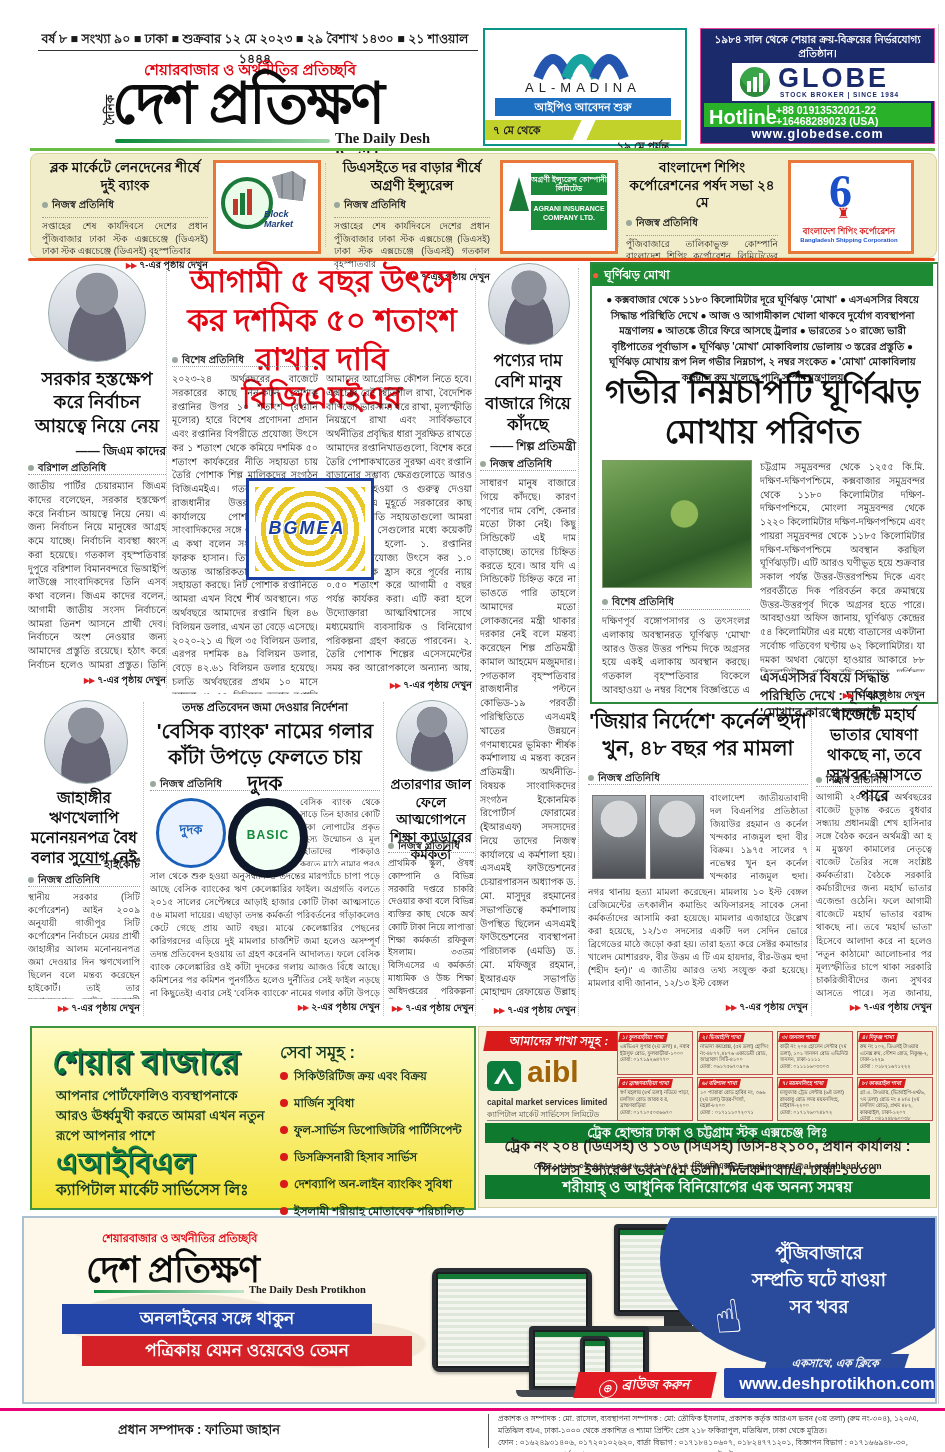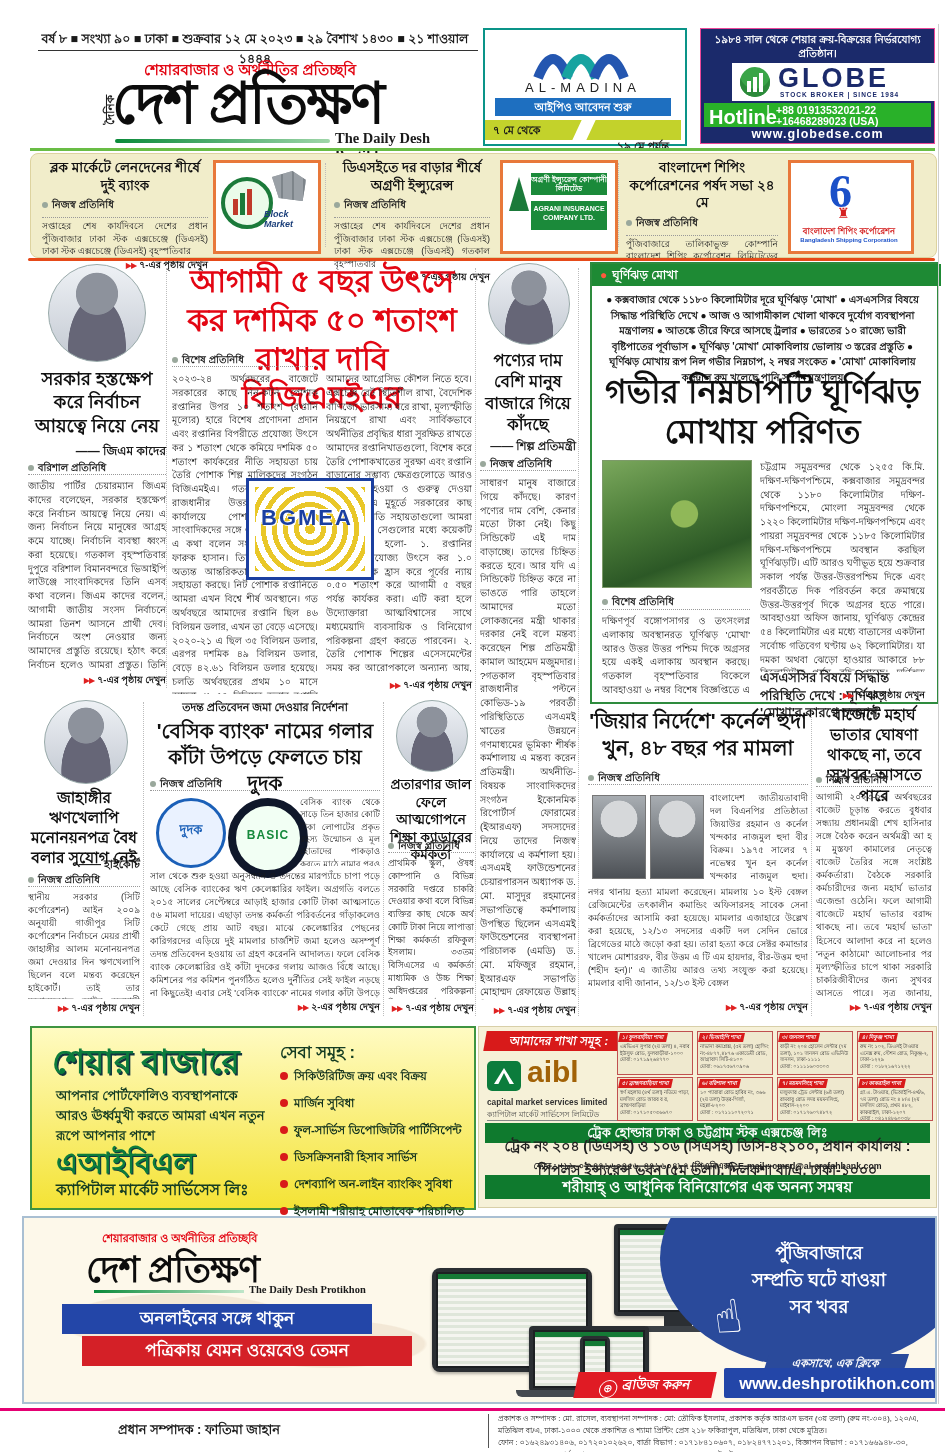--- a/index.html
+++ b/index.html
@@ -167,36 +167,36 @@
   <div>
     <div class="abs hl c red" style="left:172px;top:263px;width:300px;font-size:31px;line-height:1.25;color:#e30613;">আগামী ৫ বছর উৎসে কর দশমিক ৫০ শতাংশ রাখার দাবি বিজিএমইএর</div>
     <div class="abs byline" style="left:172px;top:352px;width:145px;"><span class="bdot"></span><span>বিশেষ প্রতিনিধি</span></div>
     <div class="abs" style="left:172px;top:366px;width:145px;border-top:1px dotted #999;"></div>
     <div class="abs body" style="left:172px;top:372px;width:146px;height:322px;">২০২৩-২৪ অর্থবছরের বাজেটে সরকারের কাছে নন-কটন পোশাক রপ্তানির উপর ১০ শতাংশ (রপ্তানি মূল্যের) হারে বিশেষ প্রণোদনা প্রদান এবং রপ্তানির বিপরীতে প্রযোজ্য উৎসে কর ১ শতাংশ থেকে কমিয়ে দশমিক ৫০ শতাংশ কার্যকরের নীতি সহায়তা চায় তৈরি পোশাক শিল্প মালিকদের সংগঠন বিজিএমইএ। গতকাল বৃহস্পতিবার রাজধানীর উত্তরায় বিজিএমইএ কার্যালয়ে পোশাক শিল্পখাতের সাংবাদিকদের সঙ্গে এক যৌথ সম্মেলনে এ কথা বলেন সংগঠনটির সভাপতি ফারুক হাসান। তিনি বলেন, সরকার অত্যন্ত আন্তরিকতার সঙ্গে আমাদের সহায়তা করছে। নিট পোশাক রপ্তানিতে আমরা এখন বিশ্বে শীর্ষ অবস্থানে। গত অর্থবছরে আমাদের রপ্তানি ছিল ৪৬ বিলিয়ন ডলার, এখন তা বেড়ে এসেছে। ২০২০-২১ এ ছিল ৩৫ বিলিয়ন ডলার, এরপর দশমিক ৪৯ বিলিয়ন ডলার, বেড়ে ৪২.৬১ বিলিয়ন ডলার হয়েছে। চলতি অর্থবছরের প্রথম ১০ মাসে আমরা ৩৮.৫৭ বিলিয়ন ডলার রপ্তানি করেছি, যা আগের বছর থেকে ৯ শতাংশ বেশি। আমরা রপ্তানি খাত থেকে ডলার আয়ের পরও রিজার্ভের ওপর চাপ ও রপ্তানি নেগেটিভ প্রবৃদ্ধির উপর চাপ কমাতে</div>
     <div class="abs body" style="left:326px;top:372px;width:146px;height:300px;">আমাদের আগ্রেসিভ কৌশল নিতে হবে। এক্সচেঞ্জ রেট স্থিতিশীল রাখা, বৈদেশিক বাণিজ্যে ভারসাম্য ধরে রাখা, মূল্যস্ফীতি নিয়ন্ত্রণে রাখা এবং সার্বিকভাবে অর্থনীতির প্রবৃদ্ধির ধারা সুরক্ষিত রাখতে আমাদের রপ্তানিখাতগুলো, বিশেষ করে তৈরি পোশাকখাতের সুরক্ষা এবং রপ্তানি বাড়ানোর সম্ভাব্য ক্ষেত্রগুলোতে আরও মনোযোগী হওয়া ও গুরুত্ব দেওয়া প্রয়োজন। এ মুহূর্তে সরকারের কাছ থেকে যে নীতি সহায়তাগুলো আমরা আশা করছি, সেগুলোর মধ্যে কয়েকটি উল্লেখযোগ্য হলো- ১. রপ্তানির বিপরীতে প্রযোজ্য উৎসে কর ১.০ শতাংশ থেকে হ্রাস করে পূর্বের ন্যায় ০.৫০ শতাংশ করে আগামী ৫ বছর পর্যন্ত কার্যকর করা। এটি করা হলে উদ্যোক্তারা আত্মবিশ্বাসের সাথে মধ্যমেয়াদি ব্যবসায়িক ও বিনিয়োগ পরিকল্পনা গ্রহণ করতে পারবেন। ২. তৈরি পোশাক শিল্পের এসেসমেন্টের সময় কর আরোপকালে অন্যান্য আয়, যেমন- এক্সেস ভ্যু অ্যাংকর, উৎপাদনশীলতা, বিন-পণ্যভ্যাৎসহ অগ্রগণ্যসব এবং বিবিধ খরচকে অনুমোদনযোগ্য হিসেবে গণ্য করে স্বাভাবিক হারে (৩০ শতাংশ) কর আরোপ না করে কর্পোরেট কর হার ১২ শতাংশ হারে আরোপ করা। ৩. তৈরি পোশাক শিল্পের সাব-কন্ট্রাক্টের ক্ষেত্রে আয়কর অধ্যাদেশের রুল-১৬ এর টেবিল-১ এর আওতায় সাব-কন্ট্রাক্ট প্রদানকারী প্রতিষ্ঠান কর্তৃক চুক্তির মূল্য পরিশোধের সময় প্রস্তাবিত ধাপ অনুযায়ী উৎসে কর ধার্য করা, উক্ত করকে চূড়ান্ত করদায় হিসেবে গণ্য করা, অন্যথায় এসেসমেন্টের সময় কর আরোপকালে কর্পোরেট ট্যাক্স হার ১২ শতাংশ হারে কর ধার্য করা। ৮. রপ্তানি বাণিজ্যের বৃহত্তর</div>
     <div class="abs jump" style="left:326px;top:678px;width:146px;"><span class="ar">▶▶</span><span>৭-এর পৃষ্ঠায় দেখুন</span></div>
 
     <div class="abs" style="left:246px;top:478px;width:116px;height:90px;background:#fff;border:3px solid #1b3fa0;padding:3px;">
       <div class="abs" style="left:6px;top:6px;right:6px;bottom:6px;background:repeating-radial-gradient(circle at 50% 50%, #e9c727 0 5px, #ffffff 5px 11px);"></div>
-      <div class="abs" style="left:0;top:24px;width:116px;text-align:center;font-size:22px;font-weight:bold;color:#1b3fa0;letter-spacing:2px;text-shadow:1px 1px 0 #fff,-1px -1px 0 #fff;">BGMEA</div>
+      <div class="abs" style="left:0;top:37px;width:116px;text-align:center;font-size:18px;font-weight:bold;font-style:italic;color:#1b3fa0;letter-spacing:2px;text-shadow:1px 1px 0 #fff,-1px -1px 0 #fff;">BGMEA</div>
     </div>
   </div>
 
   <div>
     <div class="abs portrait" style="left:488px;top:263px;width:80px;height:80px;"></div>
     <div class="abs hl c" style="left:480px;top:350px;width:96px;font-size:16.5px;">পণ্যের দাম বেশি মানুষ বাজারে গিয়ে কাঁদছে</div>
     <div class="abs" style="left:480px;top:438px;width:96px;text-align:right;font-size:11.5px;font-weight:bold;">—— শিল্প প্রতিমন্ত্রী</div>
     <div class="abs byline" style="left:480px;top:456px;width:96px;"><span class="bdot"></span><span>নিজস্ব প্রতিনিধি</span></div>
     <div class="abs" style="left:480px;top:470px;width:96px;border-top:1px dotted #999;"></div>
     <div class="abs body" style="left:480px;top:476px;width:96px;height:524px;">সাধারণ মানুষ বাজারে গিয়ে কাঁদছে। কারণ পণ্যের দাম বেশি, কেনার মতো টাকা নেই। কিছু সিন্ডিকেট এই দাম বাড়াচ্ছে। তাদের চিহ্নিত করতে হবে। আর যদি এ সিন্ডিকেট চিহ্নিত করে না ভাঙতে পারি তাহলে আমাদের মতো লোকজনের মন্ত্রী থাকার দরকার নেই বলে মন্তব্য করেছেন শিল্প প্রতিমন্ত্রী কামাল আহমেদ মজুমদার। ?গতকাল বৃহস্পতিবার রাজধানীর পল্টনে কোভিড-১৯ পরবর্তী পরিস্থিতিতে এসএমই খাতের উন্নয়নে গণমাধ্যমের ভূমিকা' শীর্ষক কর্মশালায় এ মন্তব্য করেন প্রতিমন্ত্রী। অর্থনীতি-বিষয়ক সাংবাদিকদের সংগঠন ইকোনমিক রিপোর্টার্স ফোরামের (ইআরএফ) সদস্যদের নিয়ে তাদের নিজস্ব কার্যালয়ে এ কর্মশালা হয়। এসএমই ফাউন্ডেশনের চেয়ারপারসন অধ্যাপক ড. মো. মাসুদুর রহমানের সভাপতিত্বে কর্মশালায় উপস্থিত ছিলেন এসএমই ফাউন্ডেশনের ব্যবস্থাপনা পরিচালক (এমডি) ড. মো. মফিজুর রহমান, ইআরএফ সভাপতি মোহাম্মদ রেফায়েত উল্লাহ মীর্জা, সাধারণ সম্পাদক আবুল কাশেম প্রমুখ। তিনি আরও বলেন, দেশে সবার জন্য প্রতিযোগিতার ক্ষেত্রে কোনো পণ্যের ক্ষেত্রে নীতি। কিন্তু ব্যবসায়ীদের মধ্যে সিন্ডিকেটের দাপটে ভোক্তা সাধারণের দুর্ভোগ বাড়ছে। শিল্প প্রতিমন্ত্রী বলেন, এসএমই খাত দেশের অর্থনীতির চালিকাশক্তি। এ খাতের উন্নয়নে সরকার নানা পদক্ষেপ নিয়েছে।</div>
     <div class="abs jump" style="left:480px;top:1003px;width:96px;"><span class="ar">▶▶</span><span>৭-এর পৃষ্ঠায় দেখুন</span></div>
   </div>
 
   <div class="abs" style="left:590px;top:262px;width:345px;height:438px;background:#fff;border:2px solid #2e8b3e;">
-    <div class="abs" style="left:0;top:0;width:341px;height:22px;background:#1e8a34;color:#fff;font-size:12px;font-weight:bold;line-height:22px;padding-left:8px;">
+    <div class="abs" style="left:0;top:0;width:341px;height:22px;background:#1e8a34;color:#fff;font-size:12px;font-weight:bold;line-height:22px;">
       <span style="color:#ff5a3c;margin-right:5px;">●</span><span>ঘূর্ণিঝড় মোখা</span>
     </div>
     <div class="abs c" style="left:8px;top:28px;width:325px;font-size:10px;font-weight:bold;line-height:1.55;color:#151515;">● কক্সবাজার থেকে ১১৮০ কিলোমিটার দূরে ঘূর্ণিঝড় 'মোখা' ● এসএসসির বিষয়ে সিদ্ধান্ত পরিস্থিতি দেখে ● আজ ও আগামীকাল খোলা থাকবে দুর্যোগ ব্যবস্থাপনা মন্ত্রণালয় ● আতঙ্কে তীরে ফিরে আসছে ট্রলার ● ভারতের ১০ রাজ্যে ভারী বৃষ্টিপাতের পূর্বাভাস ● ঘূর্ণিঝড় 'মোখা' মোকাবিলায় ভোলায় ৩ স্তরের প্রস্তুতি ● ঘূর্ণিঝড় মোখায় রূপ নিল গভীর নিম্নচাপ, ২ নম্বর সংকেত ● 'মোখা' মোকাবিলায় কন্ট্রোল রুম খুলেছে পানি সম্পদ মন্ত্রণালয়</div>
     <div class="abs hl c" style="left:8px;top:108px;width:325px;font-size:33px;line-height:1.2;">গভীর নিম্নচাপটি ঘূর্ণিঝড় মোখায় পরিণত</div>
     <div class="abs palm" style="left:10px;top:196px;width:148px;height:126px;"></div>
     <div class="abs byline" style="left:10px;top:330px;width:148px;"><span class="bdot"></span><span>বিশেষ প্রতিনিধি</span></div>
     <div class="abs" style="left:10px;top:345px;width:148px;border-top:1px dotted #999;"></div>
     <div class="abs body" style="left:10px;top:350px;width:148px;height:80px;">দক্ষিণপূর্ব বঙ্গোপসাগর ও তৎসংলগ্ন এলাকায় অবস্থানরত ঘূর্ণিঝড় 'মোখা' আরও উত্তর উত্তর পশ্চিম দিকে অগ্রসর হয়ে একই এলাকায় অবস্থান করছে। গতকাল বৃহস্পতিবার বিকেলে আবহাওয়া ৬ নম্বর বিশেষ বিজ্ঞপ্তিতে এ তথ্য জানানো হয়েছে। বিজ্ঞপ্তিতে জানানো হয়, এটি গতকাল দুপুর ১২টায়</div>
     <div class="abs body" style="left:168px;top:196px;width:165px;height:212px;">চট্টগ্রাম সমুদ্রবন্দর থেকে ১২৫৫ কি.মি. দক্ষিণ-দক্ষিণপশ্চিমে, কক্সবাজার সমুদ্রবন্দর থেকে ১১৮০ কিলোমিটার দক্ষিণ-দক্ষিণপশ্চিমে, মোংলা সমুদ্রবন্দর থেকে ১২২০ কিলোমিটার দক্ষিণ-দক্ষিণপশ্চিমে এবং পায়রা সমুদ্রবন্দর থেকে ১১৮৫ কিলোমিটার দক্ষিণ-দক্ষিণপশ্চিমে অবস্থান করছিল ঘূর্ণিঝড়টি। এটি আরও ঘণীভূত হয়ে শুক্রবার সকাল পর্যন্ত উত্তর-উত্তরপশ্চিম দিকে এবং পরবর্তীতে দিক পরিবর্তন করে ক্রমান্বয়ে উত্তর-উত্তরপূর্ব দিকে অগ্রসর হতে পারে। আবহাওয়া অফিস জানায়, ঘূর্ণিঝড় কেন্দ্রের ৫৪ কিলোমিটার এর মধ্যে বাতাসের একটানা সর্বোচ্চ গতিবেগ ঘণ্টায় ৬২ কিলোমিটার। যা দমকা অথবা ঝেড়ো হাওয়ার আকারে ৮৮ কিলোমিটার পর্যন্ত বৃদ্ধি পাচ্ছে। ঘূর্ণিঝড় কেন্দ্রের নিকটবর্তী এলাকায় সাগর বিক্ষুব্ধ রয়েছে। চট্টগ্রাম, কক্সবাজার, মোংলা ও পায়রা সমুদ্র বন্দরকে ২ নম্বর দূরবর্তী হুঁশিয়ারি সংকেত দেখাতে বলা হয়েছে। এছাড়া, উত্তর বঙ্গোপসাগর ও গভীর সাগরে অবস্থানরত সকল মাছ ধরার নৌকা ও ট্রলারকে উপকূলের কাছাকাছি থেকে সাবধানে চলাচল করতে বলা হয়েছে। সেই সঙ্গে তাদের গভীর সাগরে বিচরণ না করতে বলা হয়েছে।</div>
     <div class="abs" style="left:168px;top:405px;width:165px;font-size:13px;font-weight:bold;line-height:1.35;">এসএসসির বিষয়ে সিদ্ধান্ত পরিস্থিতি দেখে : ঘূর্ণিঝড় 'মোখা'র কারণে চলমান</div>

